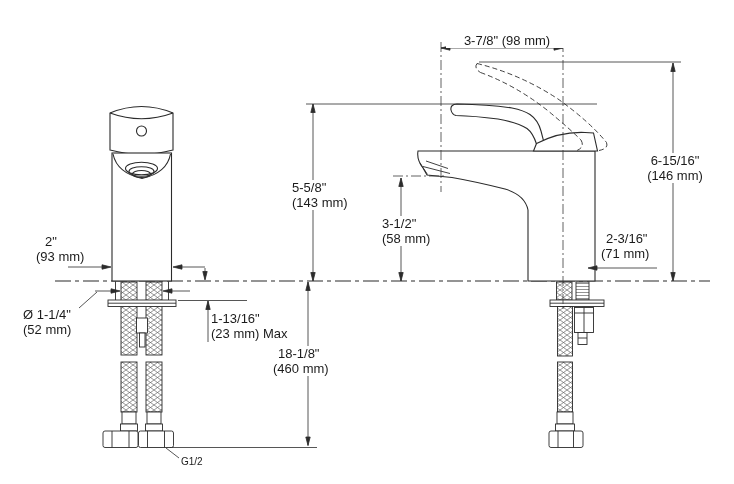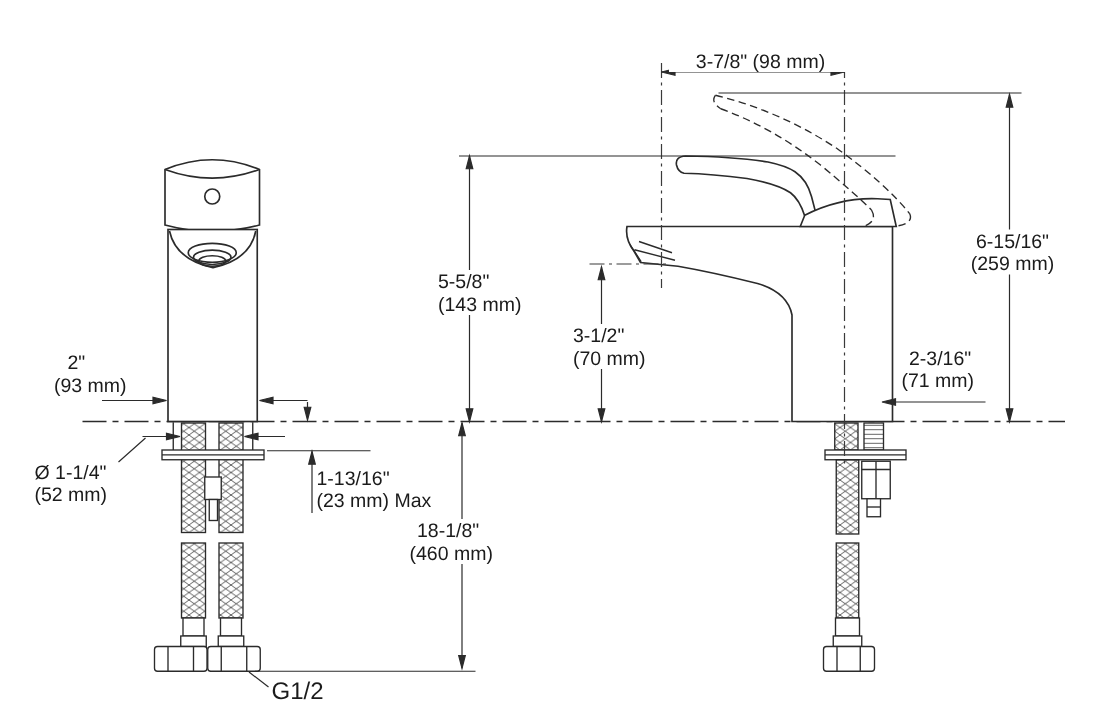--- a/index.html
+++ b/index.html
@@ -2,21 +2,21 @@
 <html><head>
 <meta charset="utf-8">
 <style>
   html,body{margin:0;padding:0;background:#fff;}
   #stage{position:relative;width:734px;height:484px;background:#fff;overflow:hidden;
          font-family:"Liberation Sans",sans-serif;}
   #stage svg{position:absolute;left:0;top:0;}
   .lbl{position:absolute;font-size:13px;line-height:15px;color:#1b1b1b;white-space:nowrap;}
   .bg{background:#fff;padding:0 2px;}
   .ctr{text-align:center;}
-  .big{font-size:16px;}
+  .big{font-size:10px;}
   .ind9{padding-left:9px;}
   .ind5{padding-left:5px;}
 </style>
 </head>
 <body>
 
 <div id="stage">
 
 <svg width="734" height="484" viewBox="0 0 734 484">
   <defs>
@@ -157,31 +157,31 @@
     <polygon points="308,445.5 305.8,437 310.2,437"></polygon>
 
     <path d="M166,448 L179,458" fill="none"></path>
   </g>
 </svg>
 
 <div class="lbl bg ctr" style="left:446px;top:33px;width:118px;">3-7/8" (98 mm)</div>
 
 <div class="lbl bg ctr" style="left:636px;top:153px;width:74px;">
   <div>6-15/16"</div>
-  <div>(259 mm)</div>
+  <div>(146 mm)</div>
 </div>
 
 <div class="lbl bg" style="left:290px;top:180px;">
   <div>5-5/8"</div>
   <div>(143 mm)</div>
 </div>
 
 <div class="lbl bg" style="left:380px;top:216px;">
   <div>3-1/2"</div>
-  <div>(70 mm)</div>
+  <div>(58 mm)</div>
 </div>
 
 <div class="lbl" style="left:36px;top:234px;">
   <div class="ind9">2"</div>
   <div>(93 mm)</div>
 </div>
 
 <div class="lbl" style="left:601px;top:231px;">
   <div class="ind5">2-3/16"</div>
   <div>(71 mm)</div>

